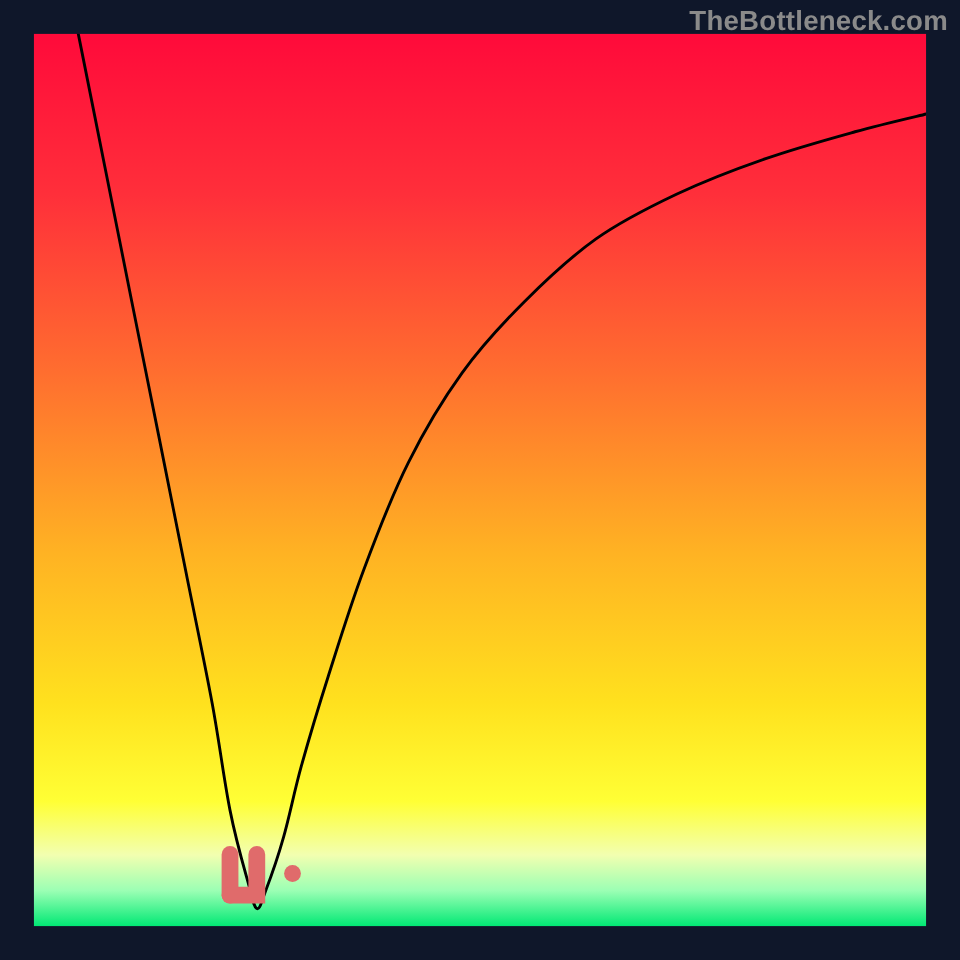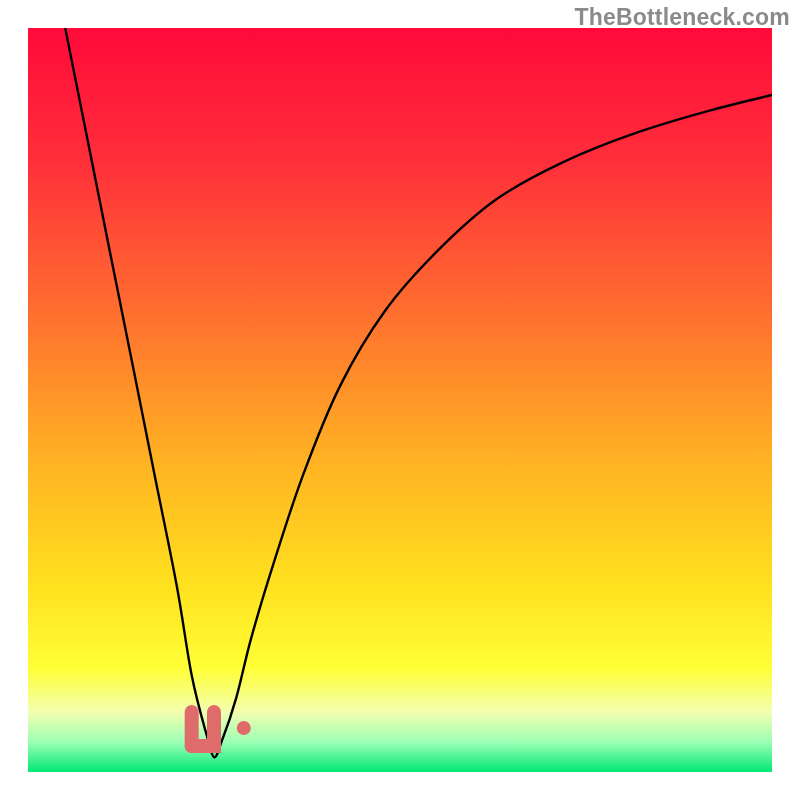--- a/index.html
+++ b/index.html
@@ -7,21 +7,21 @@
     padding: 0;
     width: 800px;
     height: 800px;
     background: #000;
     overflow: hidden;
   }
   .frame {
     position: relative;
     width: 800px;
     height: 800px;
-    background: #ffffff;
+    background: #0f172a;
   }
   .plot {
     position: absolute;
     left: 28px;
     top: 28px;
     width: 744px;
     height: 744px;
     overflow: hidden;
   }
   .gradient {

